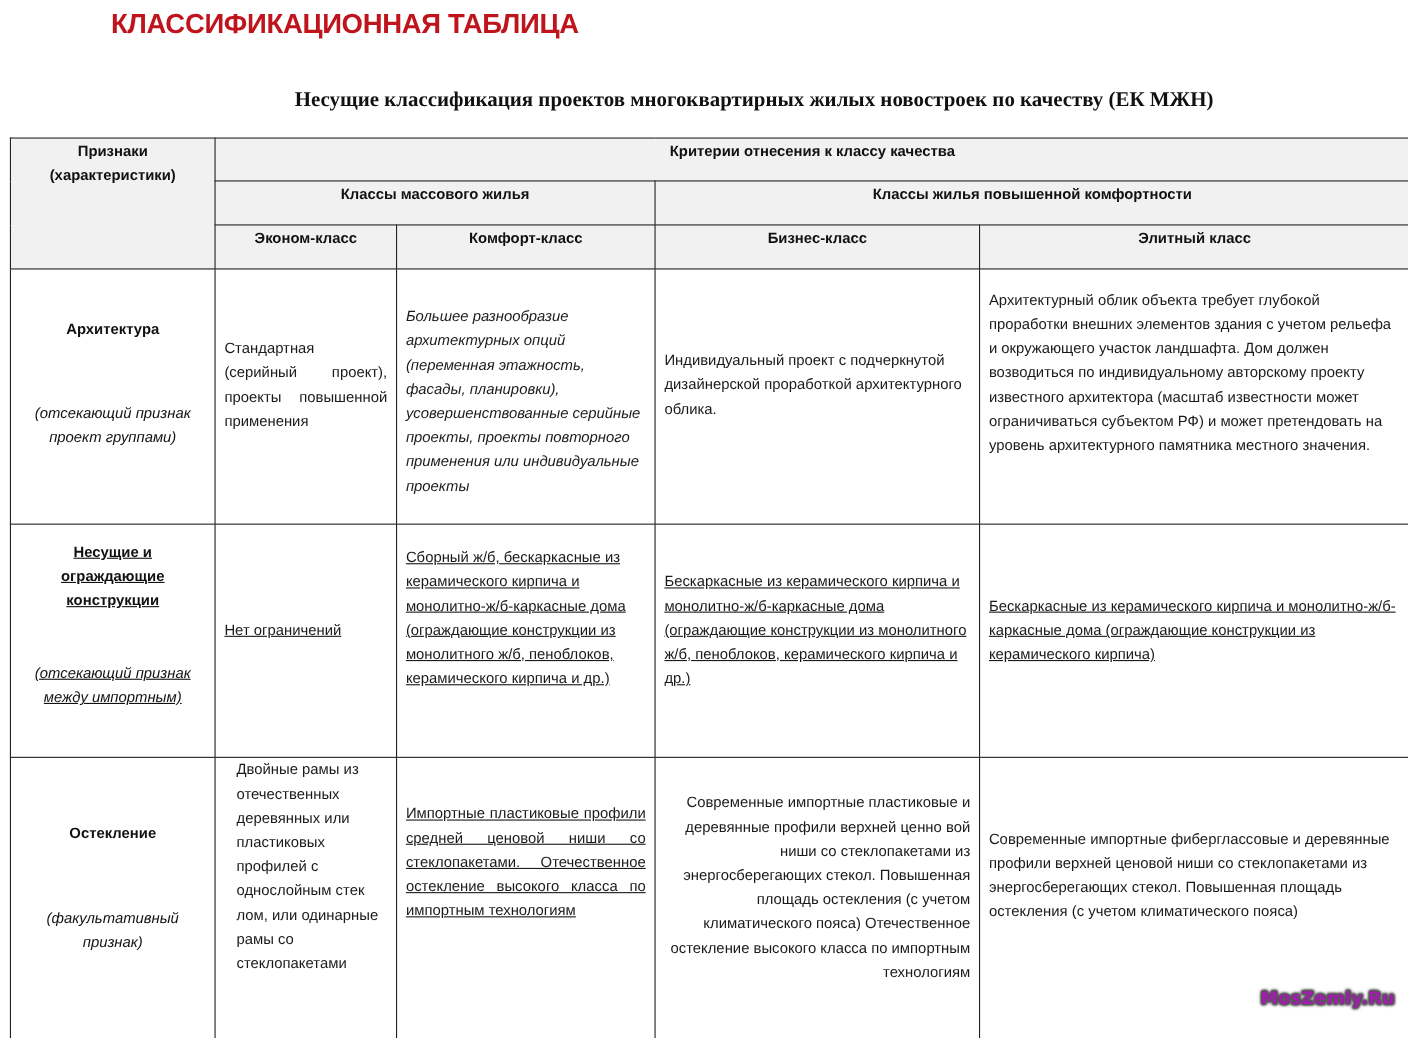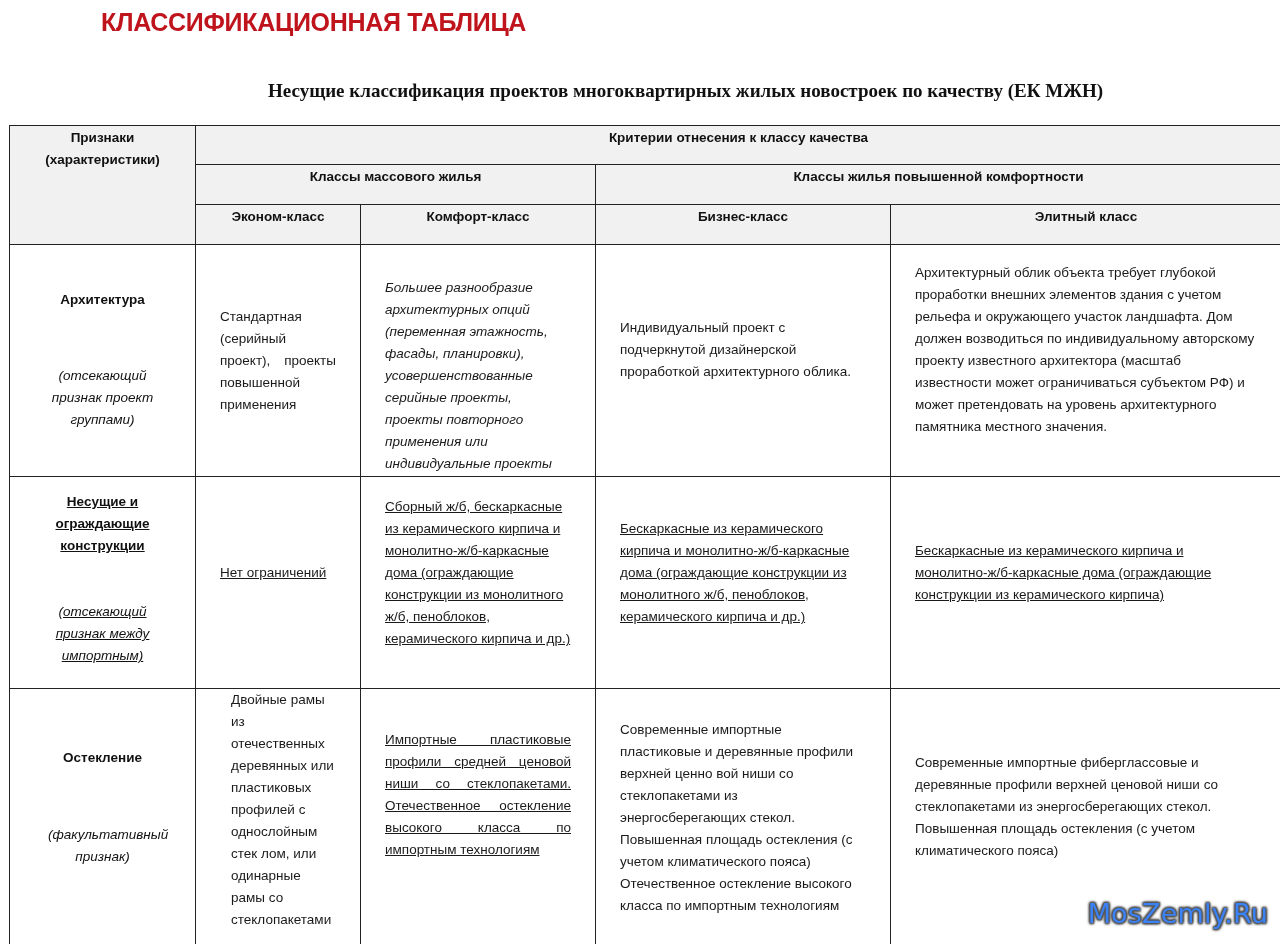--- a/index.html
+++ b/index.html
@@ -42,21 +42,21 @@
       top: 125px;
       width: 1272px;
       border-collapse: collapse;
       table-layout: fixed;
       font-size: 13.5px;
       line-height: 22px;
     }
     table.cls-table td, table.cls-table th {
       border: 1.5px solid #222;
       vertical-align: top;
-      padding: 0 24px;
+      padding: 0 8px;
     }
     table.cls-table th {
       background: #f1f1f1;
       font-weight: bold;
       text-align: center;
       font-size: 13.5px;
       padding-top: 1px;
     }
     th.h-features {
       height: 117px;
@@ -83,23 +83,23 @@
 
     tr.row-arch td { height: 231px; }
     tr.row-struct td { height: 211px; text-decoration: underline; }
     tr.row-glass td { height: 260px; }
 
     .watermark {
       position: absolute;
       right: 12px;
       top: 898px;
       font-family: "DejaVu Sans", sans-serif;
-      font-weight: normal;
-      font-size: 27px;
-      color: #3b82f6;
+      font-weight: bold;
+      font-size: 16px;
+      color: #a21caf;
       letter-spacing: 0.2px;
       text-shadow:
         0 0 2px #555, 0 0 3px #555, 0 0 4px #666,
         1px 1px 2px #444, -1px -1px 2px #444,
         1px -1px 2px #444, -1px 1px 2px #444;
     }
   </style>
 </head>
 <body>
 
@@ -178,21 +178,21 @@
         <span class="feature-name" style="margin-top:58px;">Остекление</span>
         <span class="feature-note" style="margin-top:55px; padding:0 14px;">(факультативный признак)</span>
       </td>
       <td class="val">
         <div style="margin-top:0px;margin-left:11px;">Двойные рамы из отечественных деревянных или пластиковых профилей с однослойным стек лом, или одинарные рамы со стеклопакетами</div>
       </td>
       <td class="val justify">
         <div style="margin-top:40px;text-decoration:underline;">Импортные пластиковые профили средней ценовой ниши со стеклопакетами. Отечественное остекление высокого класса по импортным технологиям</div>
       </td>
       <td class="val">
-        <div style="margin-top:30px;">Современные импортные пластиковые и деревянные профили верхней ценно вой ниши со стеклопакетами из энергосберегающих стекол. Повышенная площадь остекления (с учетом климатического пояса) Отечественное остекление высокого класса по импортным технологиям</div>
+        <div style="margin-top:30px;text-align:right;">Современные импортные пластиковые и деревянные профили верхней ценно вой ниши со стеклопакетами из энергосберегающих стекол. Повышенная площадь остекления (с учетом климатического пояса) Отечественное остекление высокого класса по импортным технологиям</div>
       </td>
       <td class="val">
         <div style="margin-top:63px;">Современные импортные фиберглассовые и деревянные профили верхней ценовой ниши со стеклопакетами из энергосберегающих стекол. Повышенная площадь остекления (с учетом климатического пояса)</div>
       </td>
     </tr>
   </tbody>
 </table>
 
 <div class="watermark">MosZemly.Ru</div>
 

